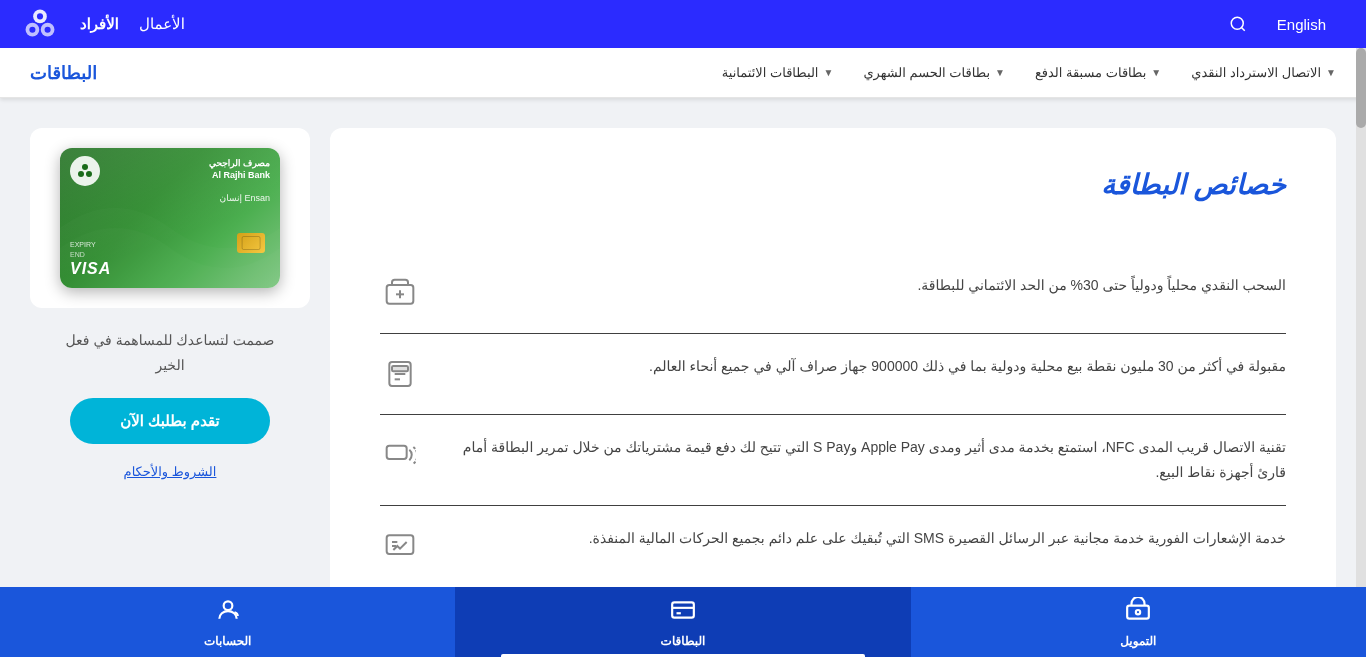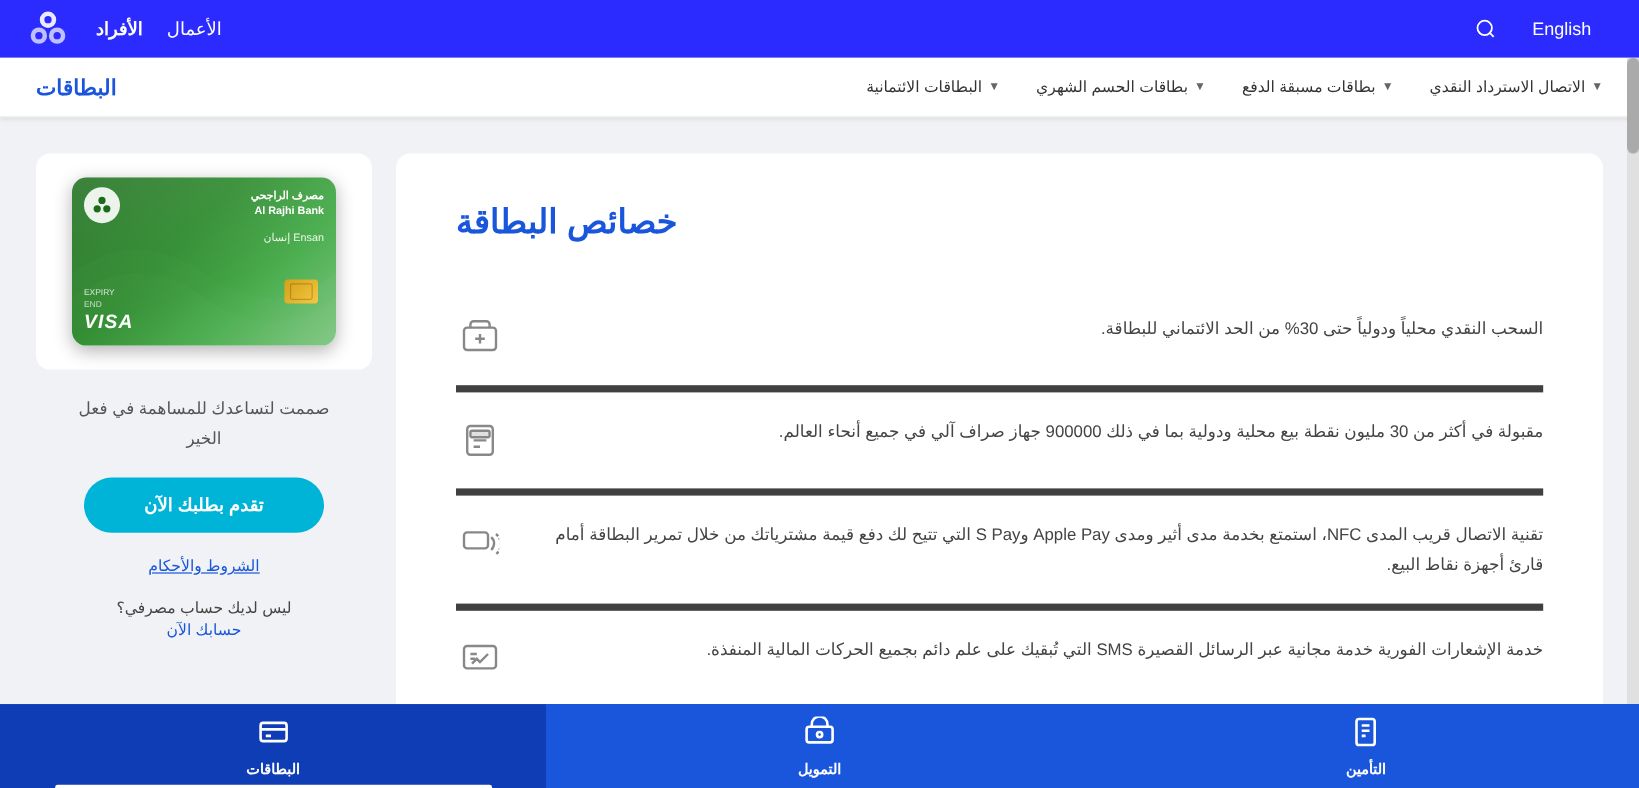--- a/index.html
+++ b/index.html
@@ -131,35 +131,36 @@
 
     
     .card-panel {
       background: white;
       border-radius: 12px;
       flex: 1;
       padding: 40px 50px;
       min-height: 500px;
     }
     .card-panel-title {
-      text-align: left;
+      text-align: right;
       font-size: 28px;
       font-weight: bold;
       color: #1a56db;
-      margin-bottom: 40px;
+      margin-bottom: 52px;
+      font-style: italic;
     }
     .feature-list {
       list-style: none;
     }
     .feature-item {
       display: flex;
       align-items: flex-start;
       gap: 15px;
       padding: 20px 0;
-      border-bottom: 6px solid #404040;
+      border-bottom: 1px solid #404040;
       justify-content: flex-end;
     }
     .feature-item:last-child {
       border-bottom: none;
     }
     .feature-text {
       flex: 1;
       text-align: right;
       color: #444;
       font-size: 14px;
@@ -538,57 +539,52 @@
 
     <p class="card-subtitle">
       <span>صممت لتساعدك للمساهمة في فعل</span><br>
       <span>الخير</span>
     </p>
 
     <button class="apply-btn">تقدم بطلبك الآن</button>
 
     <a class="terms-link">الشروط والأحكام</a>
 
-    <div>
-      <p class="account-prompt">ليس لديك حساب مصرفي؟</p>
-      <a class="account-link">حسابك الآن</a>
-    </div>
   </div>
 
 </div>
 
 <nav class="bottom-nav">
-  <div class="bottom-nav-item">
-    <span class="bottom-nav-icon">
-      <svg width="26" height="26" viewBox="0 0 24 24" fill="none" stroke="white" stroke-width="2">
-        <rect x="5" y="2" width="14" height="20" rx="2"></rect>
-        <line x1="9" y1="7" x2="15" y2="7"></line>
-        <line x1="9" y1="11" x2="15" y2="11"></line>
-        <line x1="9" y1="15" x2="12" y2="15"></line>
-      </svg>
-    </span>
-    <span class="bottom-nav-label">التأمين</span>
-  </div>
   <div class="bottom-nav-item">
     <span class="bottom-nav-icon">
       <svg width="26" height="26" viewBox="0 0 24 24" fill="none" stroke="white" stroke-width="2">
         <rect x="2" y="8" width="20" height="12" rx="2"></rect>
         <path d="M6 8V6a6 6 0 0 1 12 0v2"></path>
         <circle cx="12" cy="14" r="2"></circle>
       </svg>
     </span>
     <span class="bottom-nav-label">التمويل</span>
   </div>
   <div class="bottom-nav-item active">
     <span class="bottom-nav-icon">
       <svg width="26" height="26" viewBox="0 0 24 24" fill="none" stroke="white" stroke-width="2">
         <rect x="2" y="5" width="20" height="14" rx="2"></rect>
         <line x1="2" y1="10" x2="22" y2="10"></line>
         <line x1="6" y1="15" x2="10" y2="15"></line>
       </svg>
     </span>
     <span class="bottom-nav-label">البطاقات</span>
   </div>
+  <div class="bottom-nav-item">
+    <span class="bottom-nav-icon">
+      <svg width="26" height="26" viewBox="0 0 24 24" fill="none" stroke="white" stroke-width="2">
+        <circle cx="12" cy="8" r="4"></circle>
+        <path d="M4 20c0-4 3.6-7 8-7s8 3 8 7"></path>
+        <path d="M18 14c1.7 0.5 3 1.9 3 3.5"></path>
+      </svg>
+    </span>
+    <span class="bottom-nav-label">الحسابات</span>
+  </div>
 </nav>
 
 <div class="scrollbar-right">
   <div class="scrollbar-thumb"></div>
 </div>
 
 </body></html>

